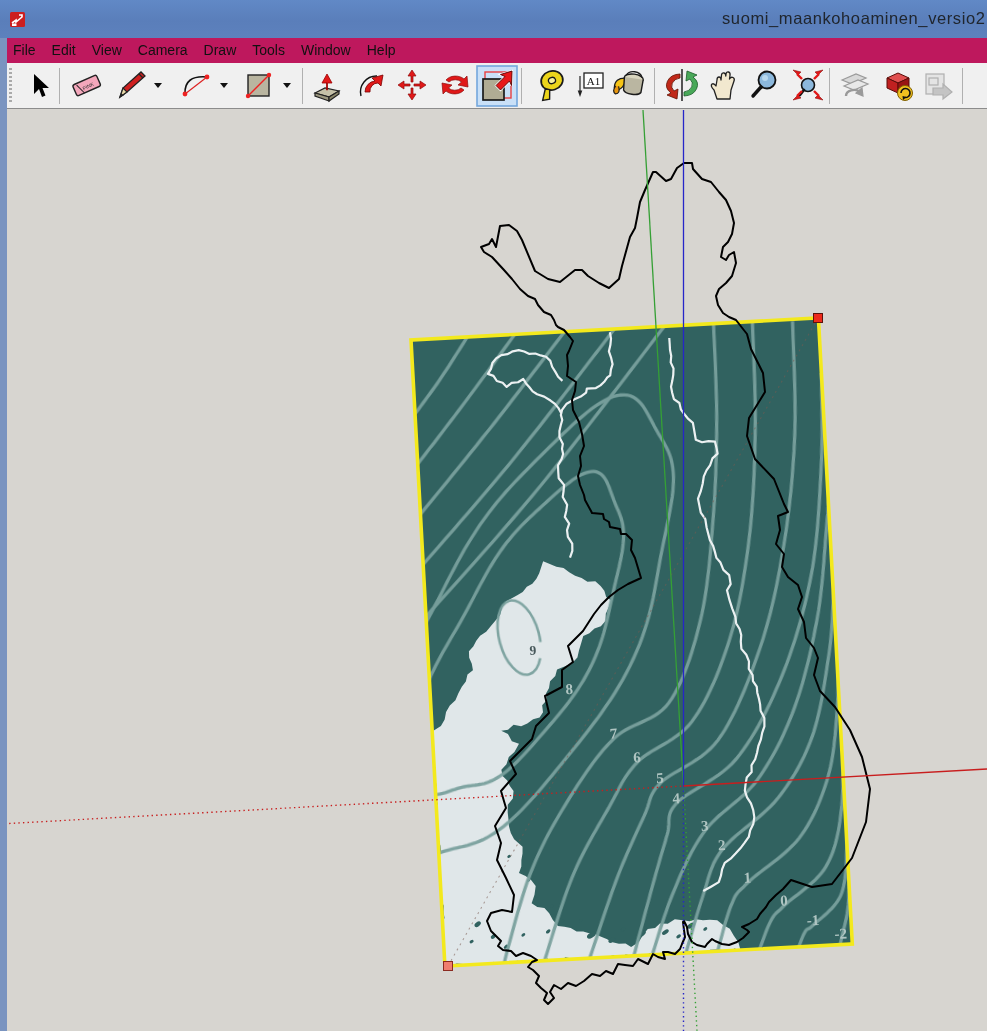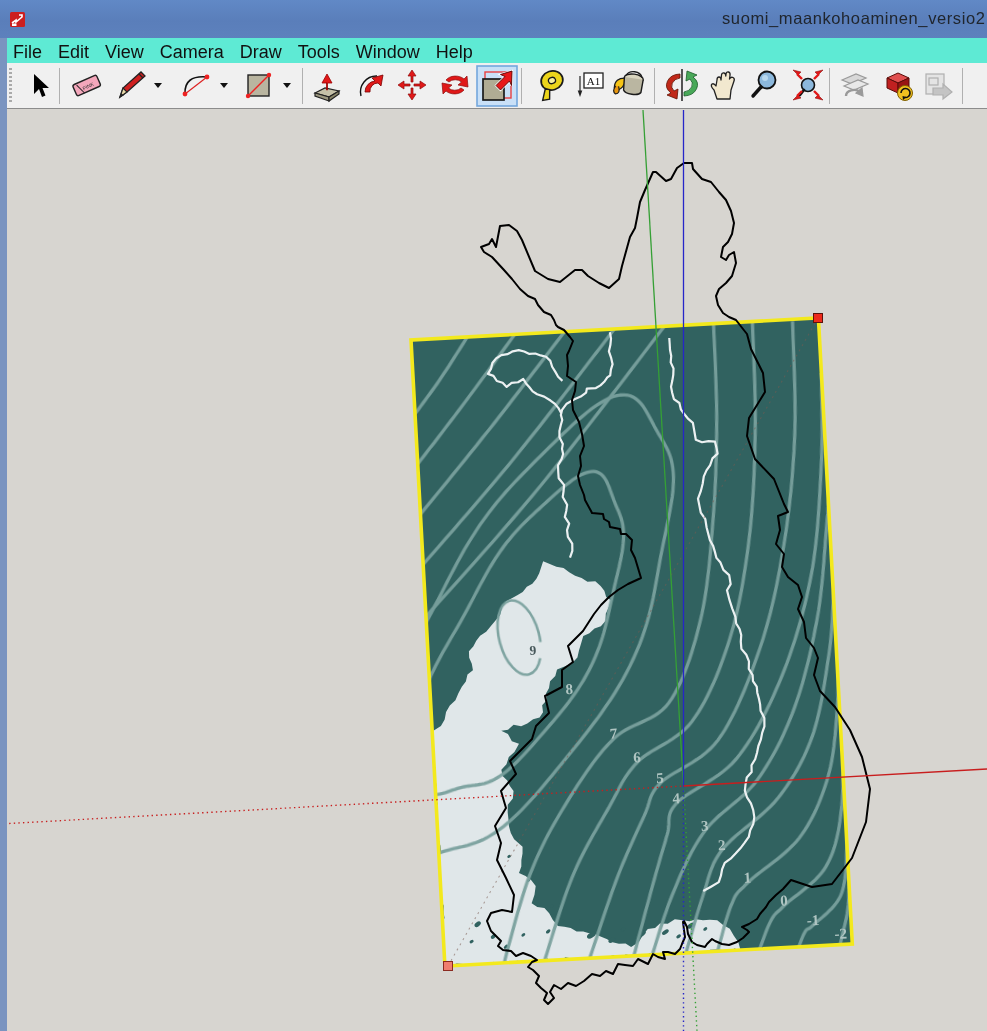--- a/index.html
+++ b/index.html
@@ -1,19 +1,19 @@
 <!DOCTYPE html>
 <html><head><meta charset="utf-8"><style>
 *{margin:0;padding:0;box-sizing:border-box}
 html,body{width:987px;height:1031px;overflow:hidden;font-family:"Liberation Sans",sans-serif}
 #win{position:relative;width:987px;height:1031px;background:#d7d5d0}
 #title{position:absolute;left:0;top:0;width:987px;height:38px;background:linear-gradient(#6189c6,#5a7eba 55%,#5d81bd)}
 #title .txt{position:absolute;left:722px;top:9px;font-size:16.5px;letter-spacing:0.6px;color:#20262e;white-space:nowrap}
 #logo{position:absolute;left:9px;top:11px;width:17px;height:17px}
-#menu{position:absolute;left:7px;top:38px;width:980px;height:25px;background:#5eead4;font-size:18px;color:#111}
+#menu{position:absolute;left:7px;top:38px;width:980px;height:25px;background:#be185d;font-size:14px;color:#111}
 #menu span{display:inline-block;padding:4px 8px 0 8px}
 #menu{padding-left:0px}
 #tools{position:absolute;left:7px;top:63px;width:980px;height:46px;background:#f0f0f0;border-bottom:1px solid #8c8c8c}
 .ti{position:absolute;top:3px}
 .sep{position:absolute;top:5px;width:1px;height:36px;background:#b0b0b0}
 .grip{position:absolute;left:2px;top:5px;width:3px;height:36px;background:repeating-linear-gradient(#aaa 0 2px,#f0f0f0 2px 4px)}
 #ledge{position:absolute;left:0;top:38px;width:7px;height:993px;background:#7a94c0}
 </style></head><body>
 <div id="win">
 <div id="title">

